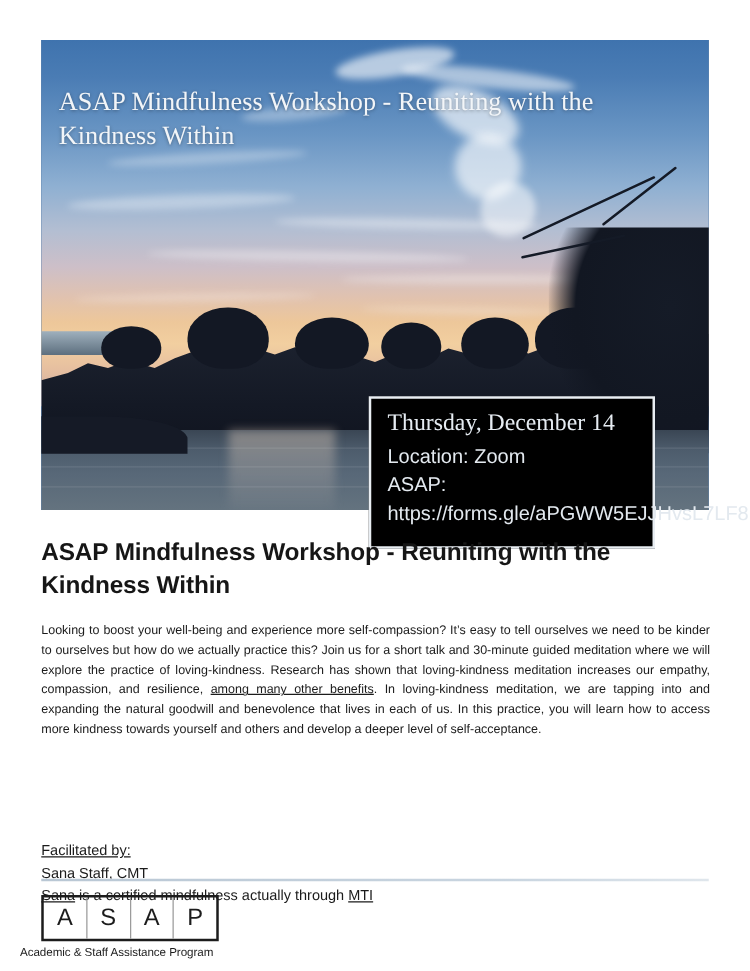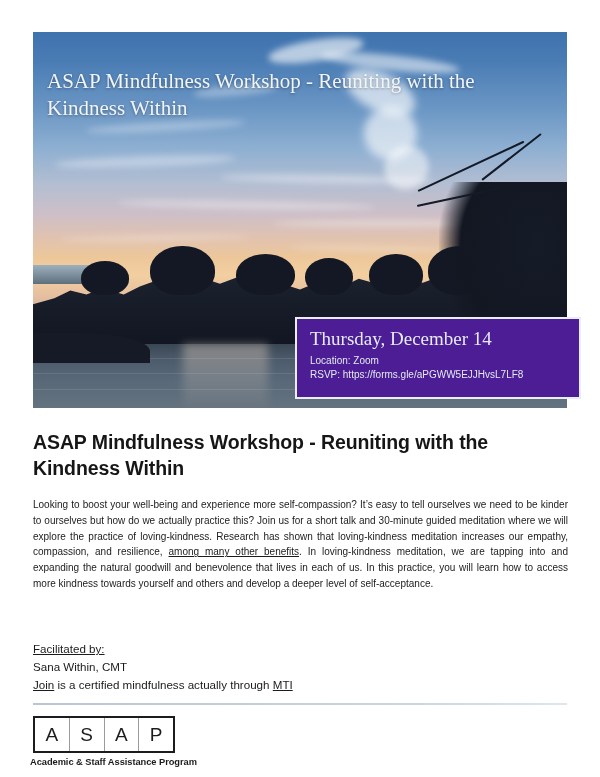--- a/index.html
+++ b/index.html
@@ -158,41 +158,41 @@
     line-height: 1.28;
     color: #f2f5f8;
     text-shadow: 0 1px 3px rgba(0,0,0,0.35);
   }
 
   
   .info-box {
     position: absolute;
     left: 295px;
     top: 317px;
-    width: 286px;
+    width: 229px;
     box-sizing: border-box;
-    background: #4c1d95;
+    background: #000000;
     border: 2px solid #e9eef3;
     padding: 9px 19px 14px 13px;
   }
   .info-date {
     font-family: "Liberation Serif", serif;
     font-size: 19px;
     line-height: 1.2;
     color: #e6ecf2;
     margin-bottom: 3px;
   }
   .info-time {
     font-size: 13.5px;
     font-weight: bold;
     color: #ffffff;
     margin-bottom: 7px;
   }
   .info-line {
-    font-size: 10px;
+    font-size: 16px;
     line-height: 1.45;
     color: #e3e9ef;
   }
 
   
   .headline {
     position: absolute;
     left: 33px;
     top: 430px;
     width: 500px;
@@ -219,21 +219,21 @@
   }
   .facilitator {
     position: absolute;
     left: 33px;
     top: 640px;
     width: 420px;
     font-size: 11.6px;
     line-height: 1.55;
     color: #1b1b1b;
   }
-  .u { text-decoration: underline; }
+  .u { text-decoration: underline; margin-top: 32px; }
 
   
   .footer-rule {
     position: absolute;
     left: 33px;
     top: 703px;
     width: 534px;
     height: 2px;
     background: linear-gradient(to right,#b9c7d4,#c9d5e0 70%,#dfe6ec);
   }
@@ -253,24 +253,24 @@
     display: flex;
     align-items: center;
     justify-content: center;
     font-size: 19px;
     color: #1c1c1c;
     border-right: 1px solid #9b9b9b;
   }
   .logo-letter:last-child { border-right: none; }
   .logo-caption {
     position: absolute;
-    left: 30px;
+    left: 16px;
     top: 757px;
     font-size: 9.3px;
-    font-weight: bold;
+    font-weight: normal;
     color: #1c1c1c;
     letter-spacing: -0.05px;
   }
 </style>
 </head>
 <body>
 
 <div class="hero">
   <div class="hero-photo">
     <div class="sky"></div>
@@ -307,33 +307,33 @@
     </div>
     <div class="shore"></div>
   </div>
 
   <div class="hero-title">ASAP Mindfulness Workshop - Reuniting with the Kindness Within</div>
 </div>
 
 <div class="info-box">
   <div class="info-date">Thursday, December 14</div>
   <div class="info-line">Location: Zoom</div>
-  <div class="info-line">RSVP: https://forms.gle/aPGWW5EJJHvsL7LF8</div>
+  <div class="info-line">ASAP: https://forms.gle/aPGWW5EJJHvsL7LF8</div>
 </div>
 
 <div class="headline">ASAP Mindfulness Workshop - Reuniting with the Kindness Within</div>
 
 <div class="body-copy">
   <span>Looking to boost your well-being and experience more self-compassion? It’s easy to tell ourselves we need to be kinder to ourselves but how do we actually practice this? Join us for a short talk and 30-minute guided meditation where we will explore the practice of loving-kindness. Research has shown that loving-kindness meditation increases our empathy, compassion, and resilience, </span><a href="#" class="link">among many other benefits</a><span>. In loving-kindness meditation, we are tapping into and expanding the natural goodwill and benevolence that lives in each of us. In this practice, you will learn how to access more kindness towards yourself and others and develop a deeper level of self-acceptance.</span>
 </div>
 
 <div class="facilitator">
   <div class="u">Facilitated by:</div>
-  <div>Sana Within, CMT</div>
-  <div><a href="#" class="link">Join</a><span> is a certified mindfulness actually through </span><a href="#" class="link">MTI</a></div>
+  <div>Sana Staff, CMT</div>
+  <div><a href="#" class="link">Sana</a><span> is a certified mindfulness actually through </span><a href="#" class="link">MTI</a></div>
 </div>
 
 <div class="footer-rule"></div>
 
 <div class="logo-box">
   <div class="logo-letter">A</div>
   <div class="logo-letter">S</div>
   <div class="logo-letter">A</div>
   <div class="logo-letter">P</div>
 </div>

